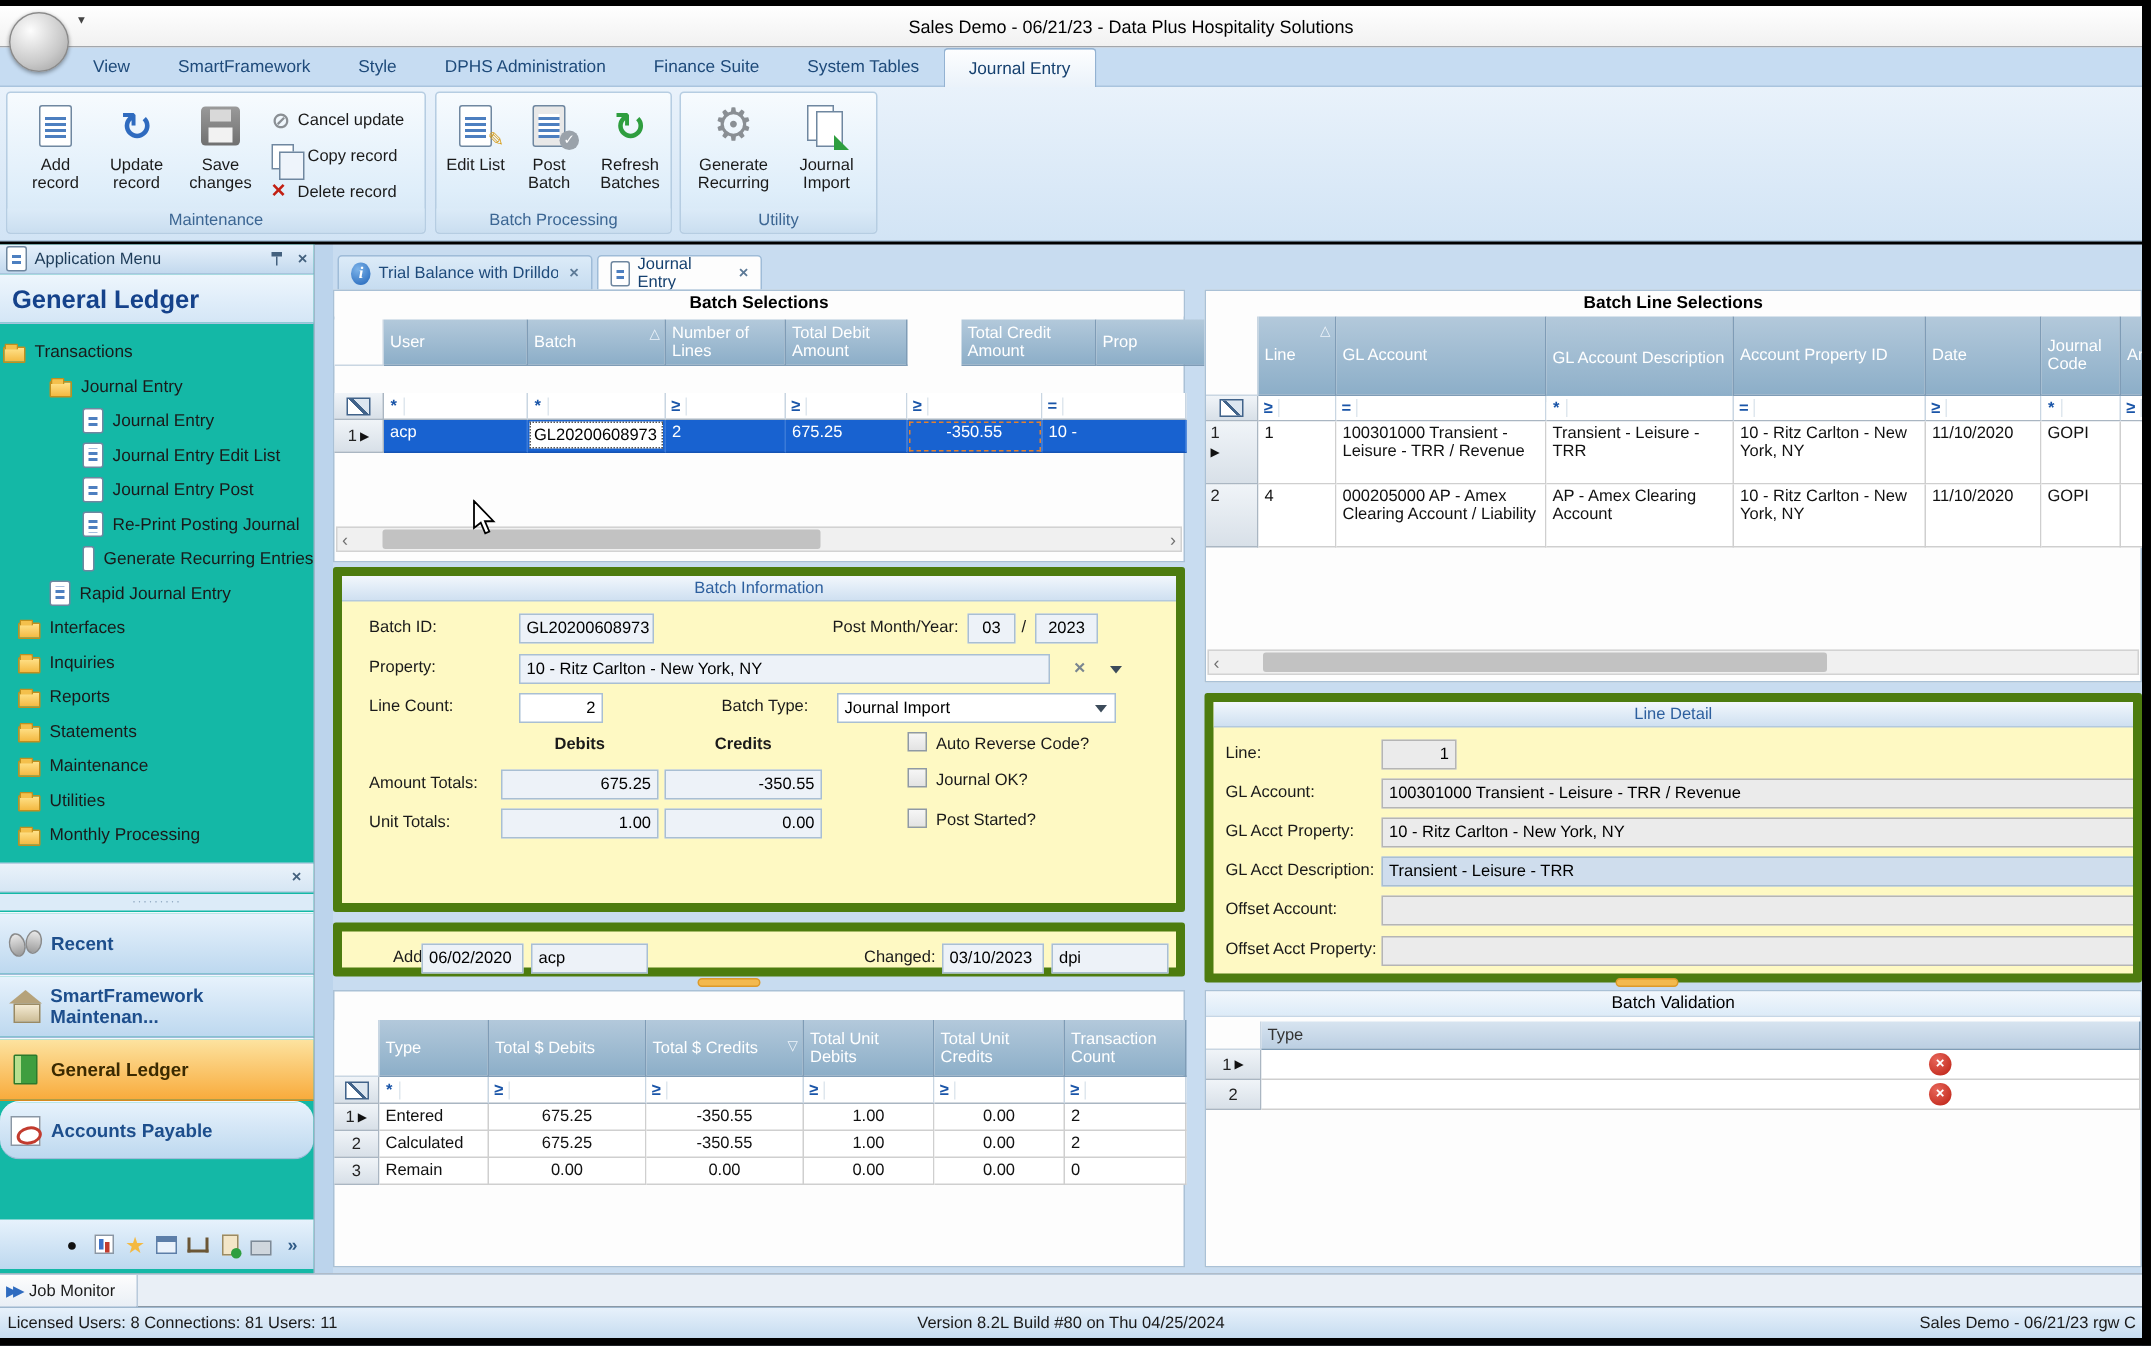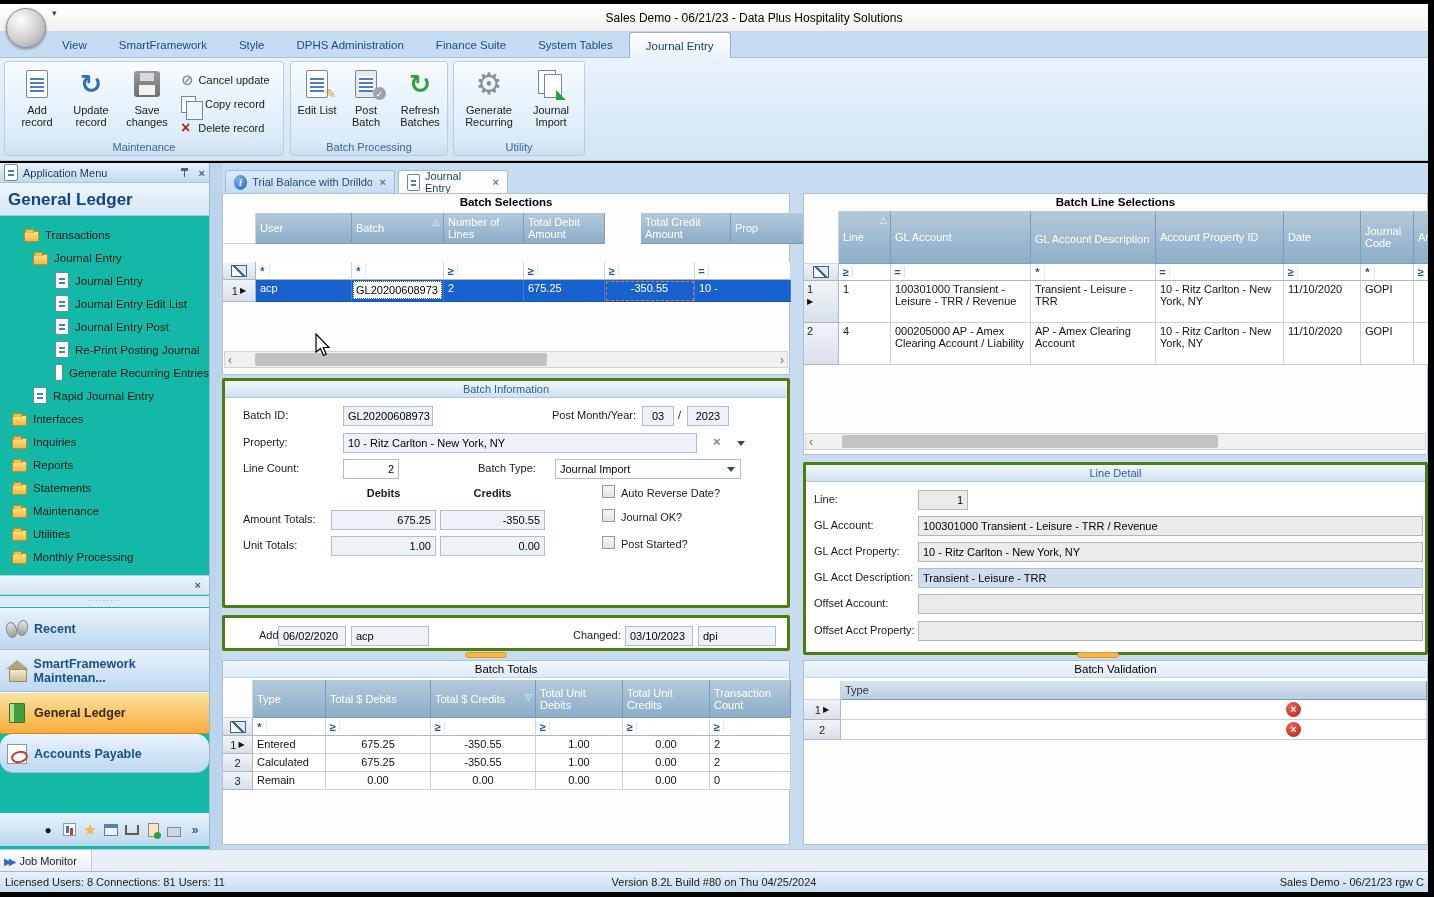--- a/index.html
+++ b/index.html
@@ -83,21 +83,21 @@
 
   
   #content{top:163px;left:222px;width:1206px;height:686px;background:#c8dcf0;}
   .doc-tab{position:absolute;top:7px;height:24px;display:flex;align-items:center;padding:0 8px;color:#1e4a7a;background:linear-gradient(#dcebf8,#c6dcf0);border:1px solid #9fbcd8;border-radius:3px 3px 0 0;}
   .doc-tab.active{background:#fdfdfd;color:#15406f;}
   .tab-close{margin-left:8px;color:#5d7florida;color:#5d7a97;font-weight:bold;}
   .info-badge{width:15px;height:15px;border-radius:50%;background:radial-gradient(circle at 35% 30%,#7db4ea,#1f63b8);color:#fff;font-family:"Liberation Serif",serif;font-style:italic;font-weight:bold;font-size:11px;display:flex;align-items:center;justify-content:center;margin-right:5px;}
 
   .white-region{position:absolute;background:#fdfdfd;border:1px solid #aac1d6;}
   .region-title{position:absolute;top:0;left:0;width:100%;height:17px;text-align:center;font-weight:bold;color:#000;font-size:11.5px;line-height:17px;background:#fdfdfd;}
-  .panel{position:absolute;background:#ffffff;border:3px solid #4d7c0f;border-radius:2px;}
+  .panel{position:absolute;background:#fef9c3;border:6px solid #4d7c0f;border-radius:2px;}
   .panel-title{position:absolute;top:0;left:0;width:100%;height:17px;background:linear-gradient(#f2f7fc,#cfe0f1);border-bottom:1px solid #b3c9de;color:#2d5f9e;text-align:center;line-height:17px;font-size:11px;}
 
   .hcell{background:linear-gradient(#b3c9db,#8caec8);border-right:1px solid #7f9cb6;border-bottom:1px solid #7f9cb6;color:#fff;padding:3px 4px;overflow:hidden;position:relative;display:flex;align-items:center;}
   .hcell .sortg{position:absolute;right:3px;top:4px;font-size:9px;color:#eef4fa;}
   .rowhdr{background:linear-gradient(#f0f4f8,#d8e0e8);border-right:1px solid #aab6c2;border-bottom:1px solid #aab6c2;color:#222;display:flex;align-items:center;justify-content:center;gap:2px;}
   .fcell{background:#fff;border-right:1px solid #c9d6e2;border-bottom:1px solid #aab6c2;display:flex;align-items:center;}
   .fop{color:#1a55a8;font-weight:bold;width:14px;text-align:center;border-right:1px solid #dfe7ee;font-size:11px;}
   .diag-ic{width:16px;height:12px;margin:0 auto;background:linear-gradient(45deg,#fff 44%,#41638a 44%,#41638a 56%,#dce6f0 56%);border:1px solid #41638a;}
   .dcell{background:#fff;border-right:1px solid #cfcfcf;border-bottom:1px solid #cfcfcf;padding:2px 4px;overflow:hidden;line-height:12px;}
   .selrow .dcell{background:#1862d0;color:#fff;border-right:1px solid #3a7ad8;border-bottom:1px solid #1453b4;}
@@ -236,21 +236,21 @@
   <div class="abs" id="sidebar">
     <div class="sb-header">
       <span class="doc-ic small" style="margin-right:5px;"></span>
       <span>Application Menu</span>
       <span style="flex:1"></span>
       <span class="pin-ic" style="margin-right:10px;"></span>
       <span class="xglyph">×</span>
     </div>
     <div class="sb-module">General Ledger</div>
 
-    <div class="tree-item" style="top:60px;padding-left:24px;">
+    <div class="tree-item" style="top:60px;padding-left:2px;">
         <span class="folder-ic"></span>
         <span class="tlabel">Transactions</span>
       </div>
     <div class="tree-item" style="top:83px;padding-left:33px;">
         <span class="folder-ic"></span>
         <span class="tlabel">Journal Entry</span>
       </div>
     <div class="tree-item" style="top:106px;padding-left:55px;">
         <span class="doc-ic small"></span>
         <span class="tlabel">Journal Entry</span>
@@ -447,21 +447,21 @@
       <div class="abs dd-arrow" style="left:512px;top:60px;position:absolute;"></div>
 
       <div class="lbl" style="left:18px;top:81px;">Line Count:</div>
       <div class="field white right" style="left:118px;top:78px;width:56px;">2</div>
       <div class="lbl" style="left:253px;top:81px;">Batch Type:</div>
       <div class="field white" style="left:330px;top:78px;width:186px;"><span>Journal Import</span><span class="dd-arrow" style="position:absolute;right:5px;top:7px;"></span></div>
 
       <div class="lbl" style="left:106px;top:106px;width:105px;text-align:center;font-weight:bold;">Debits</div>
       <div class="lbl" style="left:215px;top:106px;width:105px;text-align:center;font-weight:bold;">Credits</div>
       <div class="cb" style="left:377px;top:104px;"></div>
-      <div class="lbl" style="left:396px;top:106px;">Auto Reverse Date?</div>
+      <div class="lbl" style="left:396px;top:106px;">Auto Reverse Code?</div>
 
       <div class="lbl" style="left:18px;top:132px;">Amount Totals:</div>
       <div class="field right" style="left:106px;top:129px;width:105px;">675.25</div>
       <div class="field right" style="left:215px;top:129px;width:105px;">-350.55</div>
       <div class="cb" style="left:377px;top:128px;"></div>
       <div class="lbl" style="left:396px;top:130px;">Journal OK?</div>
 
       <div class="lbl" style="left:18px;top:158px;">Unit Totals:</div>
       <div class="field right" style="left:106px;top:155px;width:105px;">1.00</div>
       <div class="field right" style="left:215px;top:155px;width:105px;">0.00</div>
@@ -474,21 +474,20 @@
       <div class="field" style="left:53px;top:8px;width:68px;">06/02/2020</div>
       <div class="field" style="left:126px;top:8px;width:78px;">acp</div>
       <div class="lbl" style="left:348px;top:11px;">Changed:</div>
       <div class="field" style="left:400px;top:8px;width:68px;">03/10/2023</div>
       <div class="field" style="left:473px;top:8px;width:78px;">dpi</div>
     </div>
 
     <div class="orange-grip" style="left:243px;top:489px;"></div>
 
     <div class="white-region" style="left:0;top:497px;width:568px;height:185px;">
-      <div class="region-title" style="background:linear-gradient(#f2f7fc,#dcebf8);border-bottom:1px solid #c5d6e6;font-weight:normal;">Batch Totals</div>
       <div class="gridrow" style="position:absolute;top:19px;left:0;">
         <div class="hcell" style="width:30px;background:#fdfdfd;border-color:#c9d6e2;"></div>
         <div class="hcell" style="width:73px;height:38px;">Type</div>
         <div class="hcell" style="width:105px;height:38px;">Total $ Debits</div>
         <div class="hcell" style="width:105px;height:38px;">
             <span>Total $ Credits</span>
             <span class="sortg" style="top:12px;">▽</span>
           </div>
         <div class="hcell" style="width:87px;height:38px;">Total Unit Debits</div>
         <div class="hcell" style="width:87px;height:38px;">Total Unit Credits</div>

